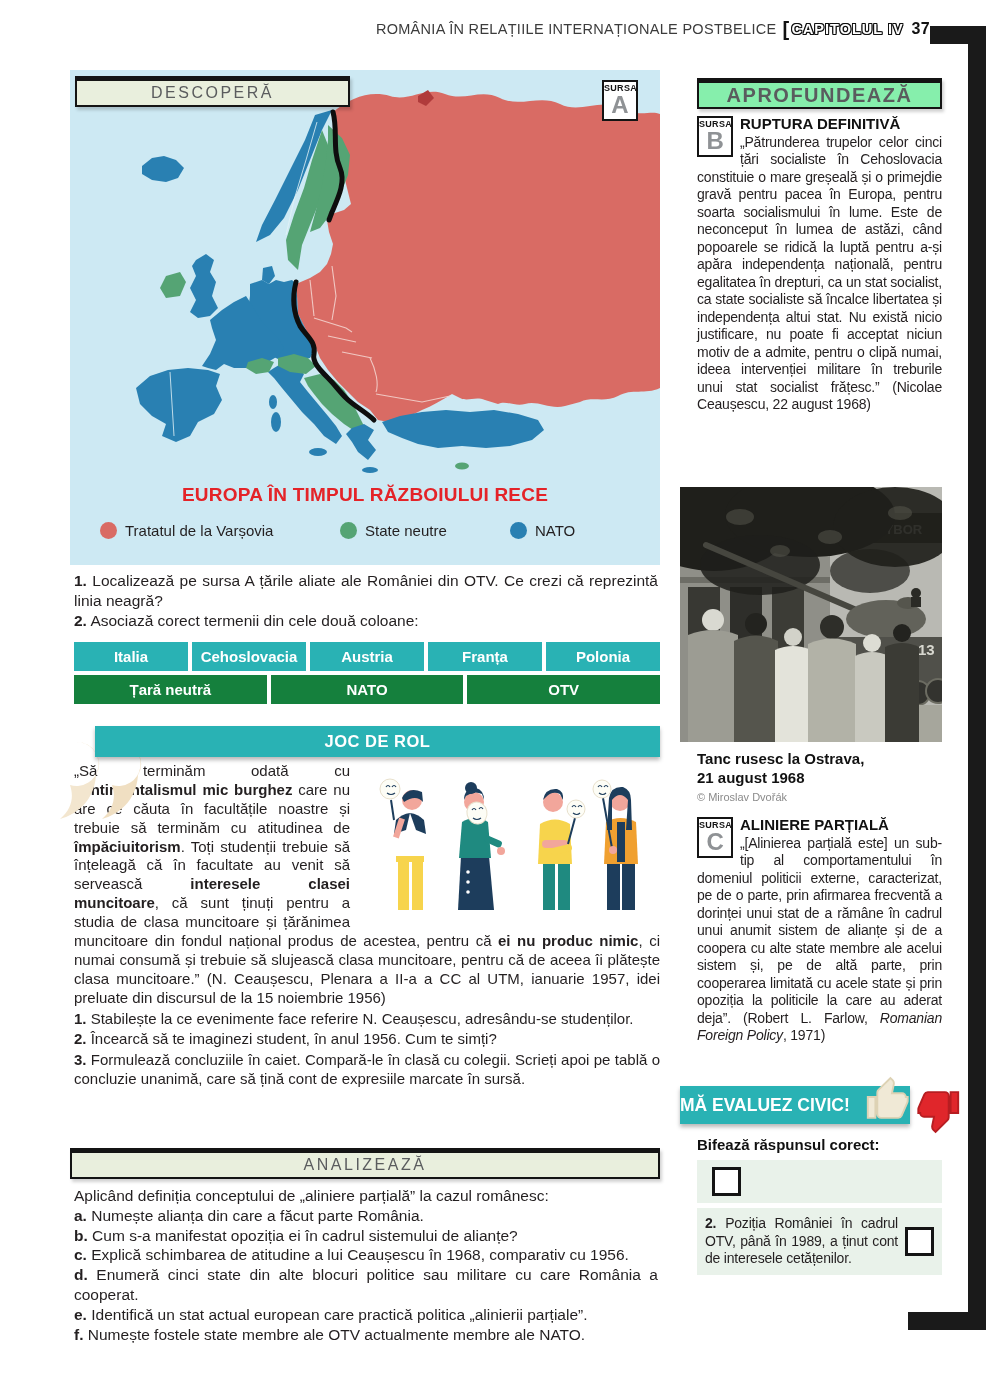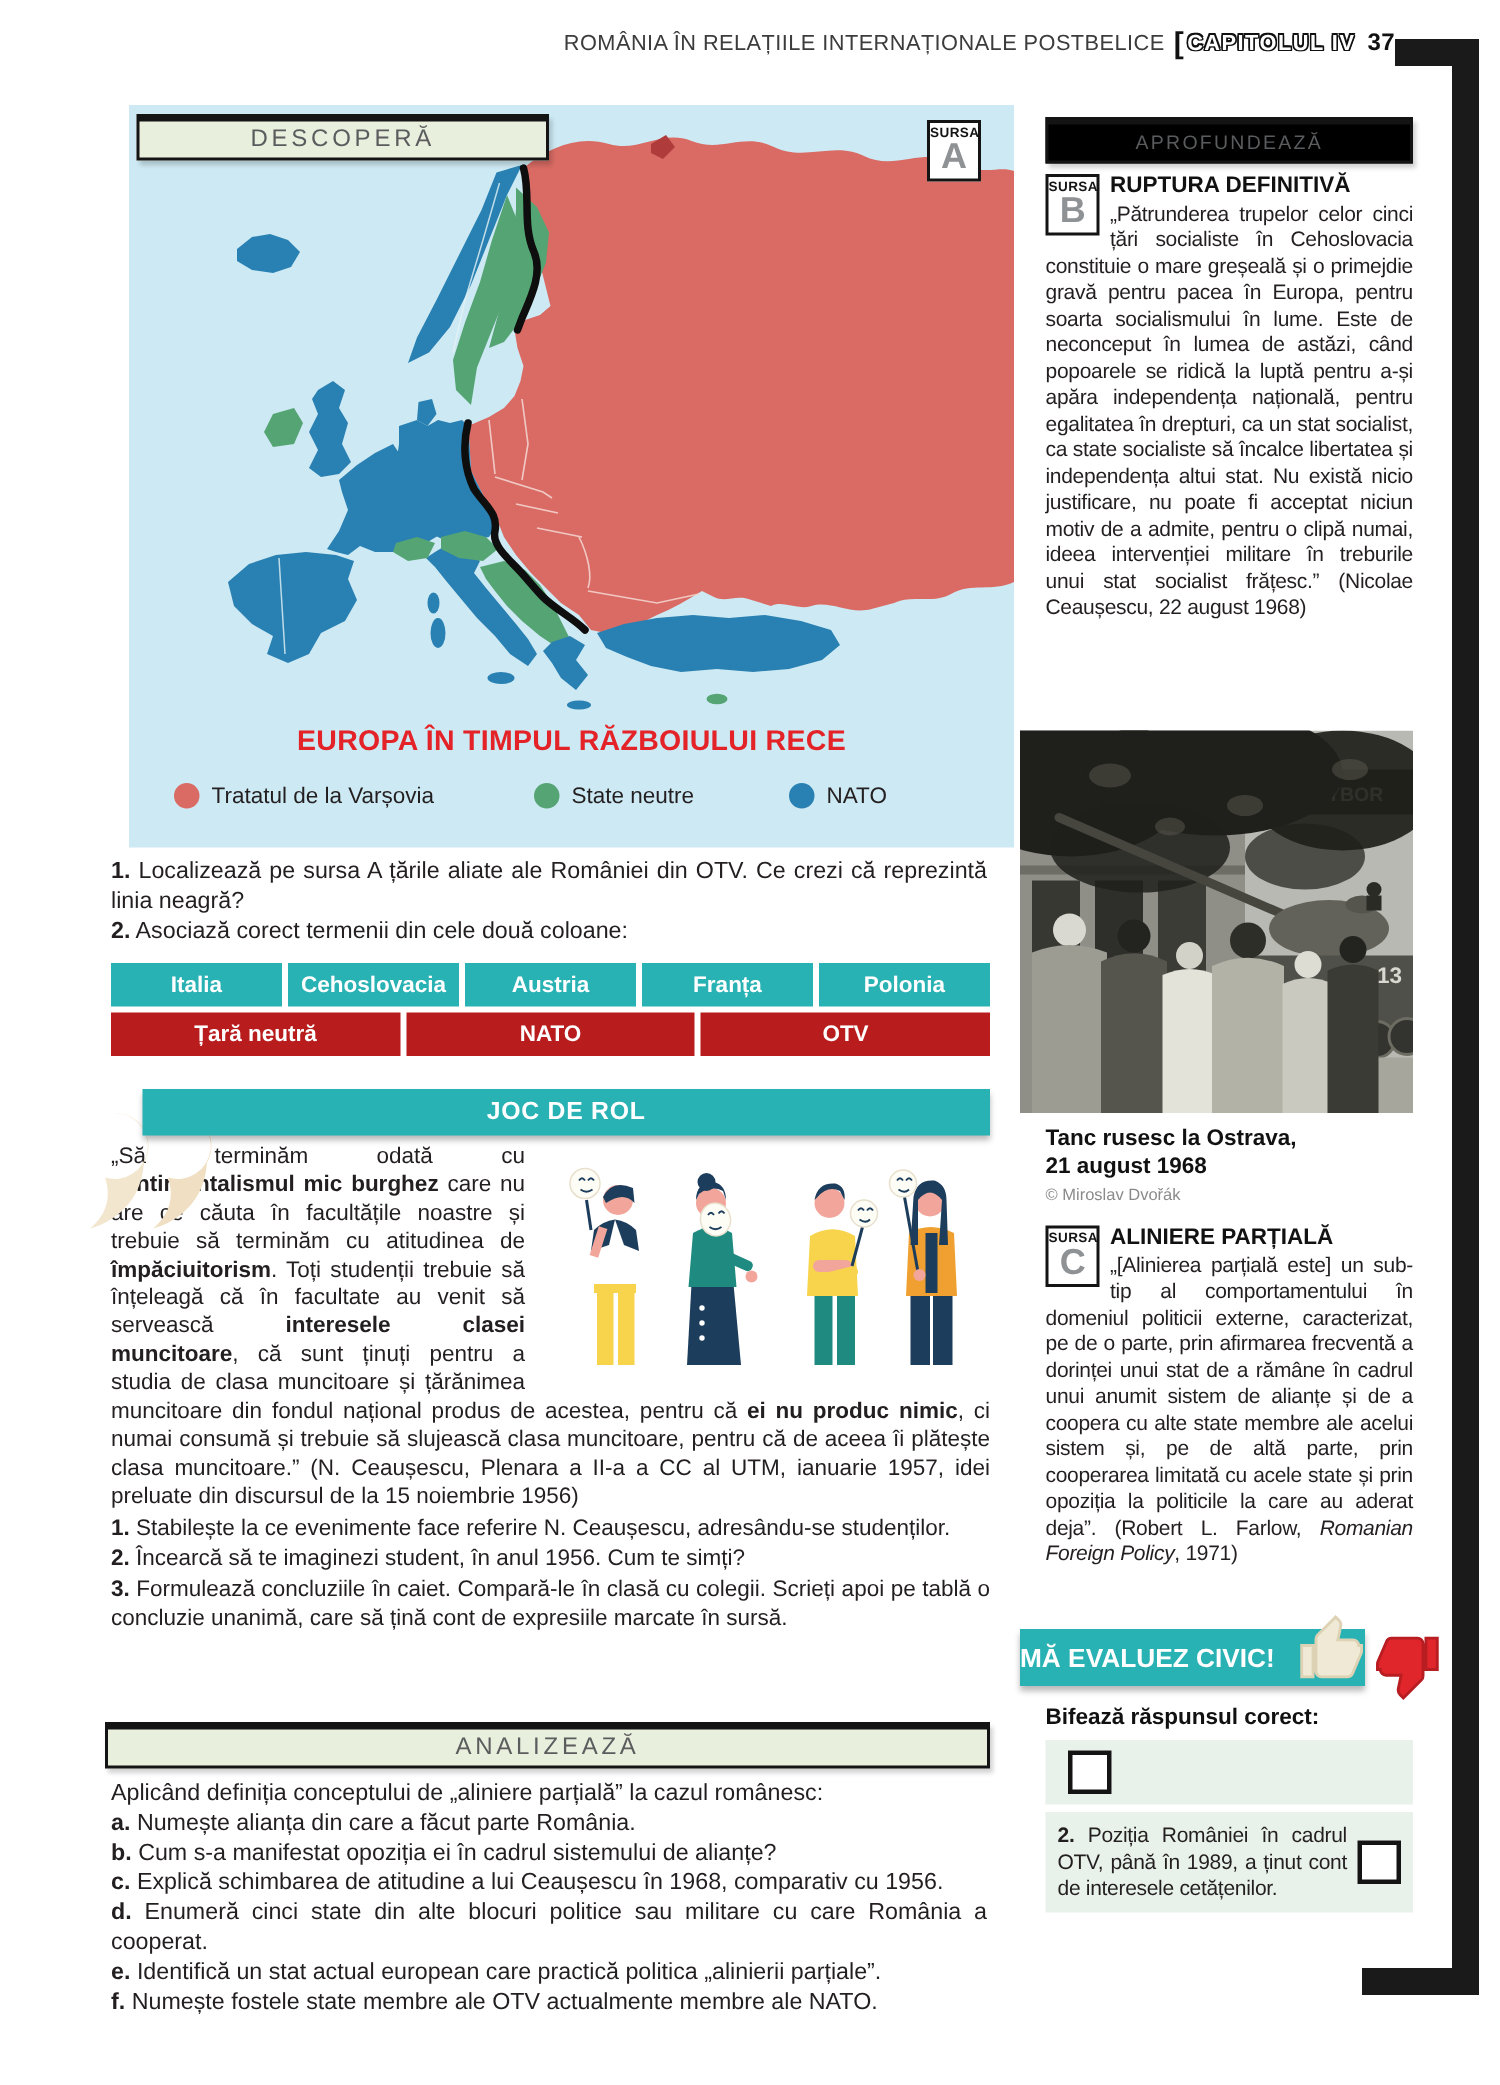--- a/index.html
+++ b/index.html
@@ -20,45 +20,45 @@
 
   
   .col-left{position:absolute;left:70px;top:70px;width:590px;}
   .col-right{position:absolute;left:680px;top:70px;width:262px;}
 
   
   .bar{box-sizing:border-box;border:2px solid #141414;border-top-width:5px;text-align:center;
        font-size:16px;letter-spacing:2.5px;color:#5a5c5e;line-height:24px;height:31px;
        box-shadow:2px 3px 3px rgba(0,0,0,.18);}
   .bar.mint{background:#e9efdd;}
-  .bar.beige{background:#000000;letter-spacing:1.5px;font-size:13px;}
-
-  
-  .map-box{position:absolute;left:16px;top:0;width:590px;height:495px;background:#cde9f3;}
+  .bar.beige{background:#86efac;letter-spacing:1.5px;font-size:20px;font-weight:bold;}
+
+  
+  .map-box{position:absolute;left:0;top:0;width:590px;height:495px;background:#cde9f3;}
   .map-tab{position:absolute;left:5px;top:6px;width:275px;z-index:3;}
   .sursa-badge{box-sizing:border-box;width:36px;border:2px solid #141414;background:#fff;text-align:center;line-height:1;}
   .sursa-badge .s-lab{display:block;font-size:9px;font-weight:bold;color:#141414;letter-spacing:.3px;padding-top:2px;}
   .sursa-badge .s-let{display:block;font-size:24px;font-weight:bold;color:#8f9295;padding:0 0 2px;}
   .sursa-a{position:absolute;right:22px;top:10px;z-index:3;}
   .map-title{position:absolute;left:0;top:414px;width:100%;text-align:center;font-weight:bold;font-size:19px;color:#e42328;letter-spacing:.2px;}
   .legend{position:absolute;left:0;top:452px;width:100%;height:30px;}
   .legend .leg-item{position:absolute;top:0;display:flex;align-items:center;font-size:15px;color:#231f20;}
   .leg-dot{width:17px;height:17px;border-radius:50%;margin-right:8px;flex:0 0 auto;}
   .dot-red{background:#d96b64;}
   .dot-green{background:#55a474;}
   .dot-blue{background:#2980b2;}
 
   
   .questions{position:absolute;left:4px;top:501px;width:584px;font-size:15.5px;line-height:1.3;text-align:justify;}
   .questions p{margin:0;}
   .match-table{position:absolute;left:4px;top:572px;width:586px;}
   .mt-row{display:flex;gap:4px;margin-bottom:4px;align-items:flex-end;}
   .mt-cell{flex:1;height:29px;line-height:29px;text-align:center;color:#fff;font-weight:bold;font-size:15px;}
   .mt-teal{background:#29b2b4;}
-  .mt-red{background:#b91c1c;}
+  .mt-red{background:#15803d;}
 
   
   .rp-banner{position:absolute;left:25px;top:656px;width:565px;height:31px;background:#29b2b4;color:#fff;
      font-weight:bold;font-size:16.5px;text-align:center;line-height:31px;letter-spacing:.5px;
      box-shadow:0 3px 4px rgba(0,0,0,.28);z-index:2;}
   .rp-quote-deco{position:absolute;left:-22px;top:662px;z-index:1;}
   .rp-body{position:absolute;left:4px;top:692px;width:586px;font-size:15px;line-height:1.26;text-align:justify;}
   .rp-illustration{float:right;width:300px;height:150px;margin:-2px 0 6px 10px;}
   .rp-body p{margin:0 0 2px 0;}
   b{font-weight:bold;}

